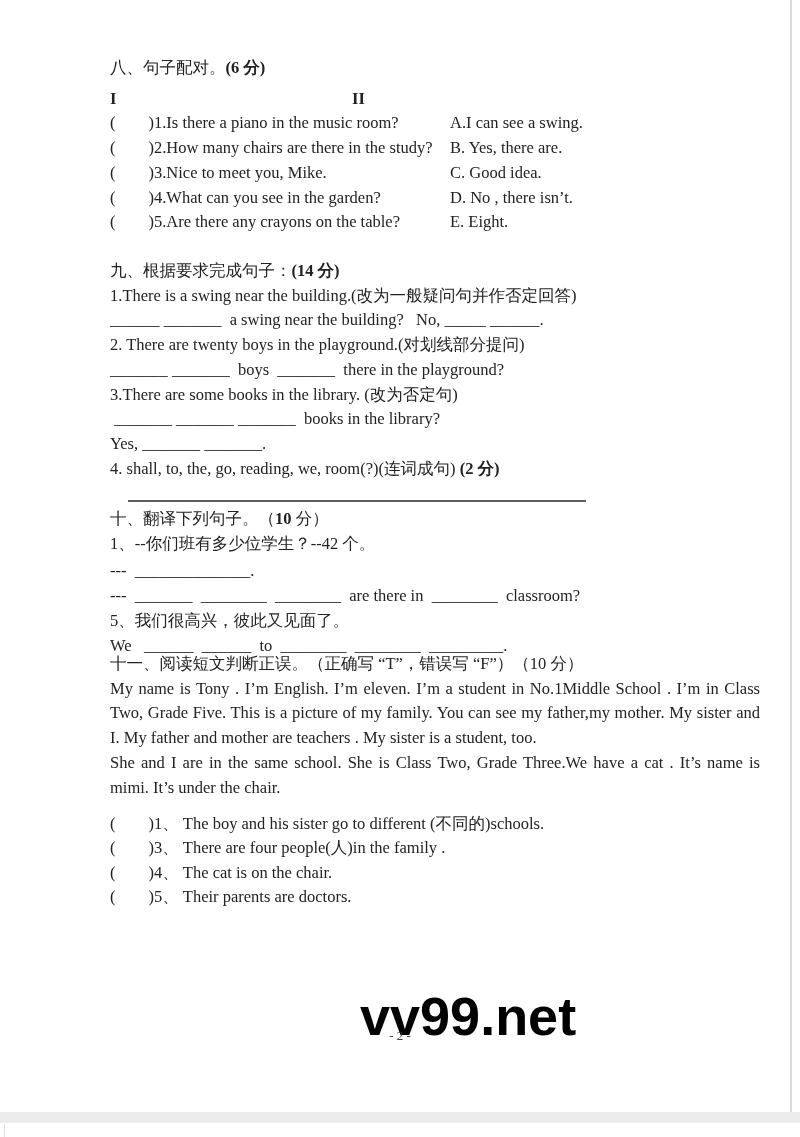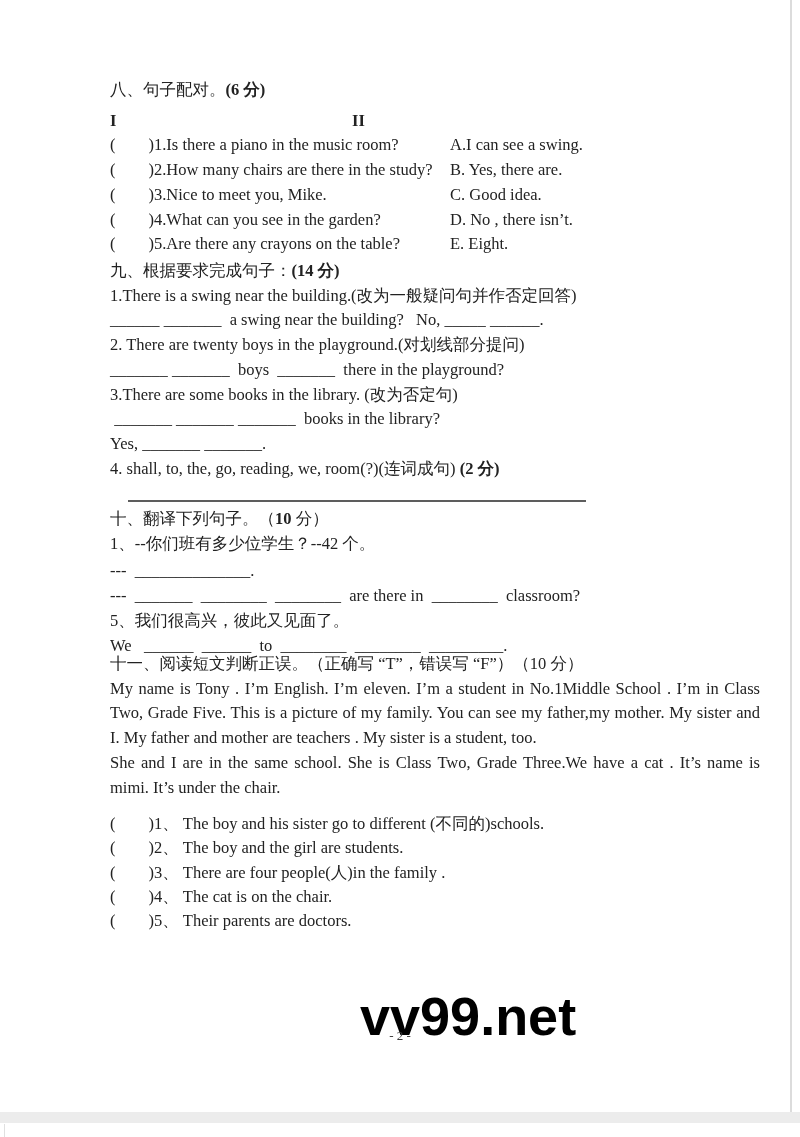--- a/index.html
+++ b/index.html
@@ -2,21 +2,21 @@
 <html><head>
 <meta charset="utf-8">
 <style>
   html,body { margin:0; padding:0; background:#ffffff; }
   .page {
     position:relative; width:800px; height:1137px; background:#ffffff;
     font-family:"Liberation Serif","DejaVu Serif",serif;
     font-size:16.5px; color:#222; overflow:hidden;
   }
   .sec { position:absolute; left:110px; width:650px; }
-  #sec8  { top:56px;margin-top:22px; }
+  #sec8  { top:56px; }
   #sec9  { top:259px; }
   #sec10 { top:507px; }
   #sec11 { top:652px; }
   .line { line-height:24.7px; min-height:24.7px; }
   .pre  { white-space:pre; }
   b     { font-weight:bold; }
   .cols { margin-top:6px; position:relative; font-weight:bold; }
   .col2 { position:absolute; left:242px; top:0; }
   .mrow { position:relative; }
   .mrow .a { position:absolute; left:340px; top:0; }
@@ -78,21 +78,20 @@
     <div class="line pre">5、我们很高兴，彼此又见面了。</div>
     <div class="line pre">We   ______  ______  to  ________  ________  _________.</div>
   </section>
 
   <section class="sec" id="sec11">
     <div class="line pre">十一、阅读短文判断正误。（正确写 “T”，错误写 “F”）（10 分）</div>
     <p class="para">My name is Tony . I’m English. I’m eleven. I’m a student in No.1Middle School . I’m in Class Two, Grade Five. This is a picture of my family. You can see my father,my mother. My sister and I. My father and mother are teachers . My sister is a student, too.</p>
     <p class="para">She and I are in the same school. She is Class Two, Grade Three.We have a cat . It’s name is mimi. It’s under the chair.</p>
     <div class="qs">
       <div class="line pre">(        )1、 The boy and his sister go to different (不同的)schools.</div>
-      <div class="line pre">(        )2、 The boy and the girl are students.</div>
       <div class="line pre">(        )3、 There are four people(人)in the family .</div>
       <div class="line pre">(        )4、 The cat is on the chair.</div>
       <div class="line pre">(        )5、 Their parents are doctors.</div>
     </div>
   </section>
 
   <div class="page-number">- 2 -</div>
   <div class="band"></div>
   <div class="edge-right"></div>
   <div class="edge-left-bottom"></div>

